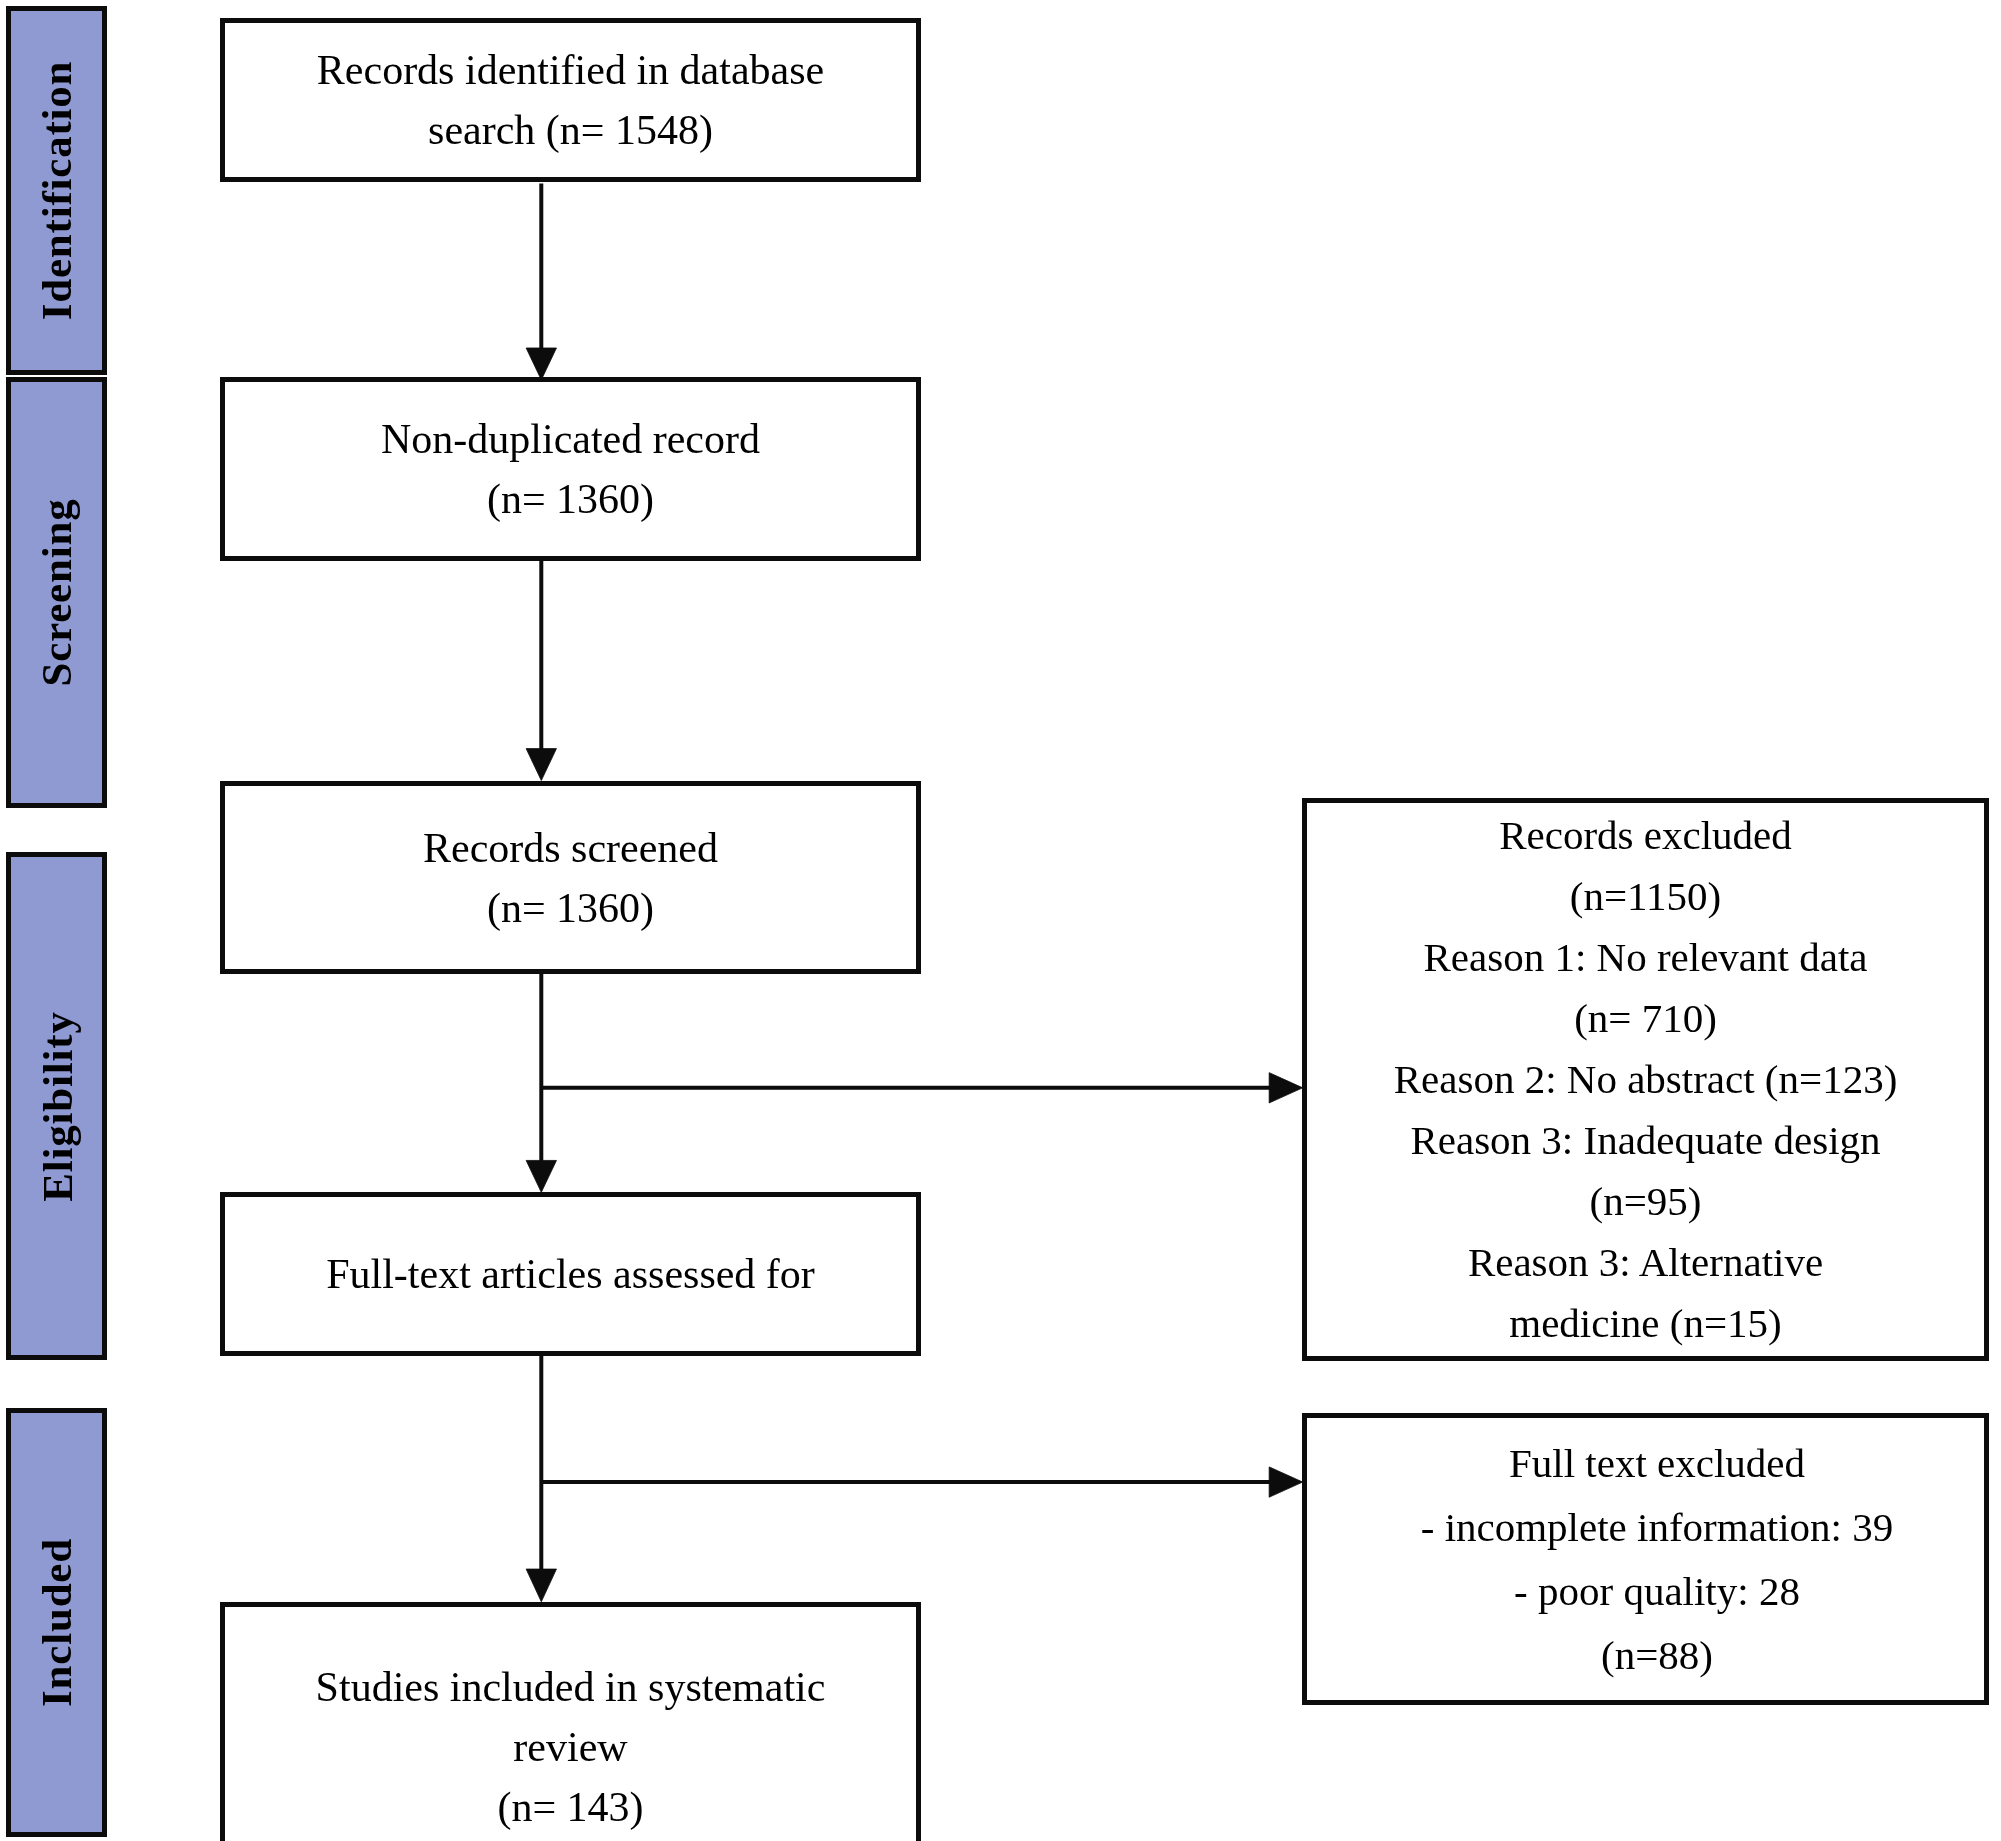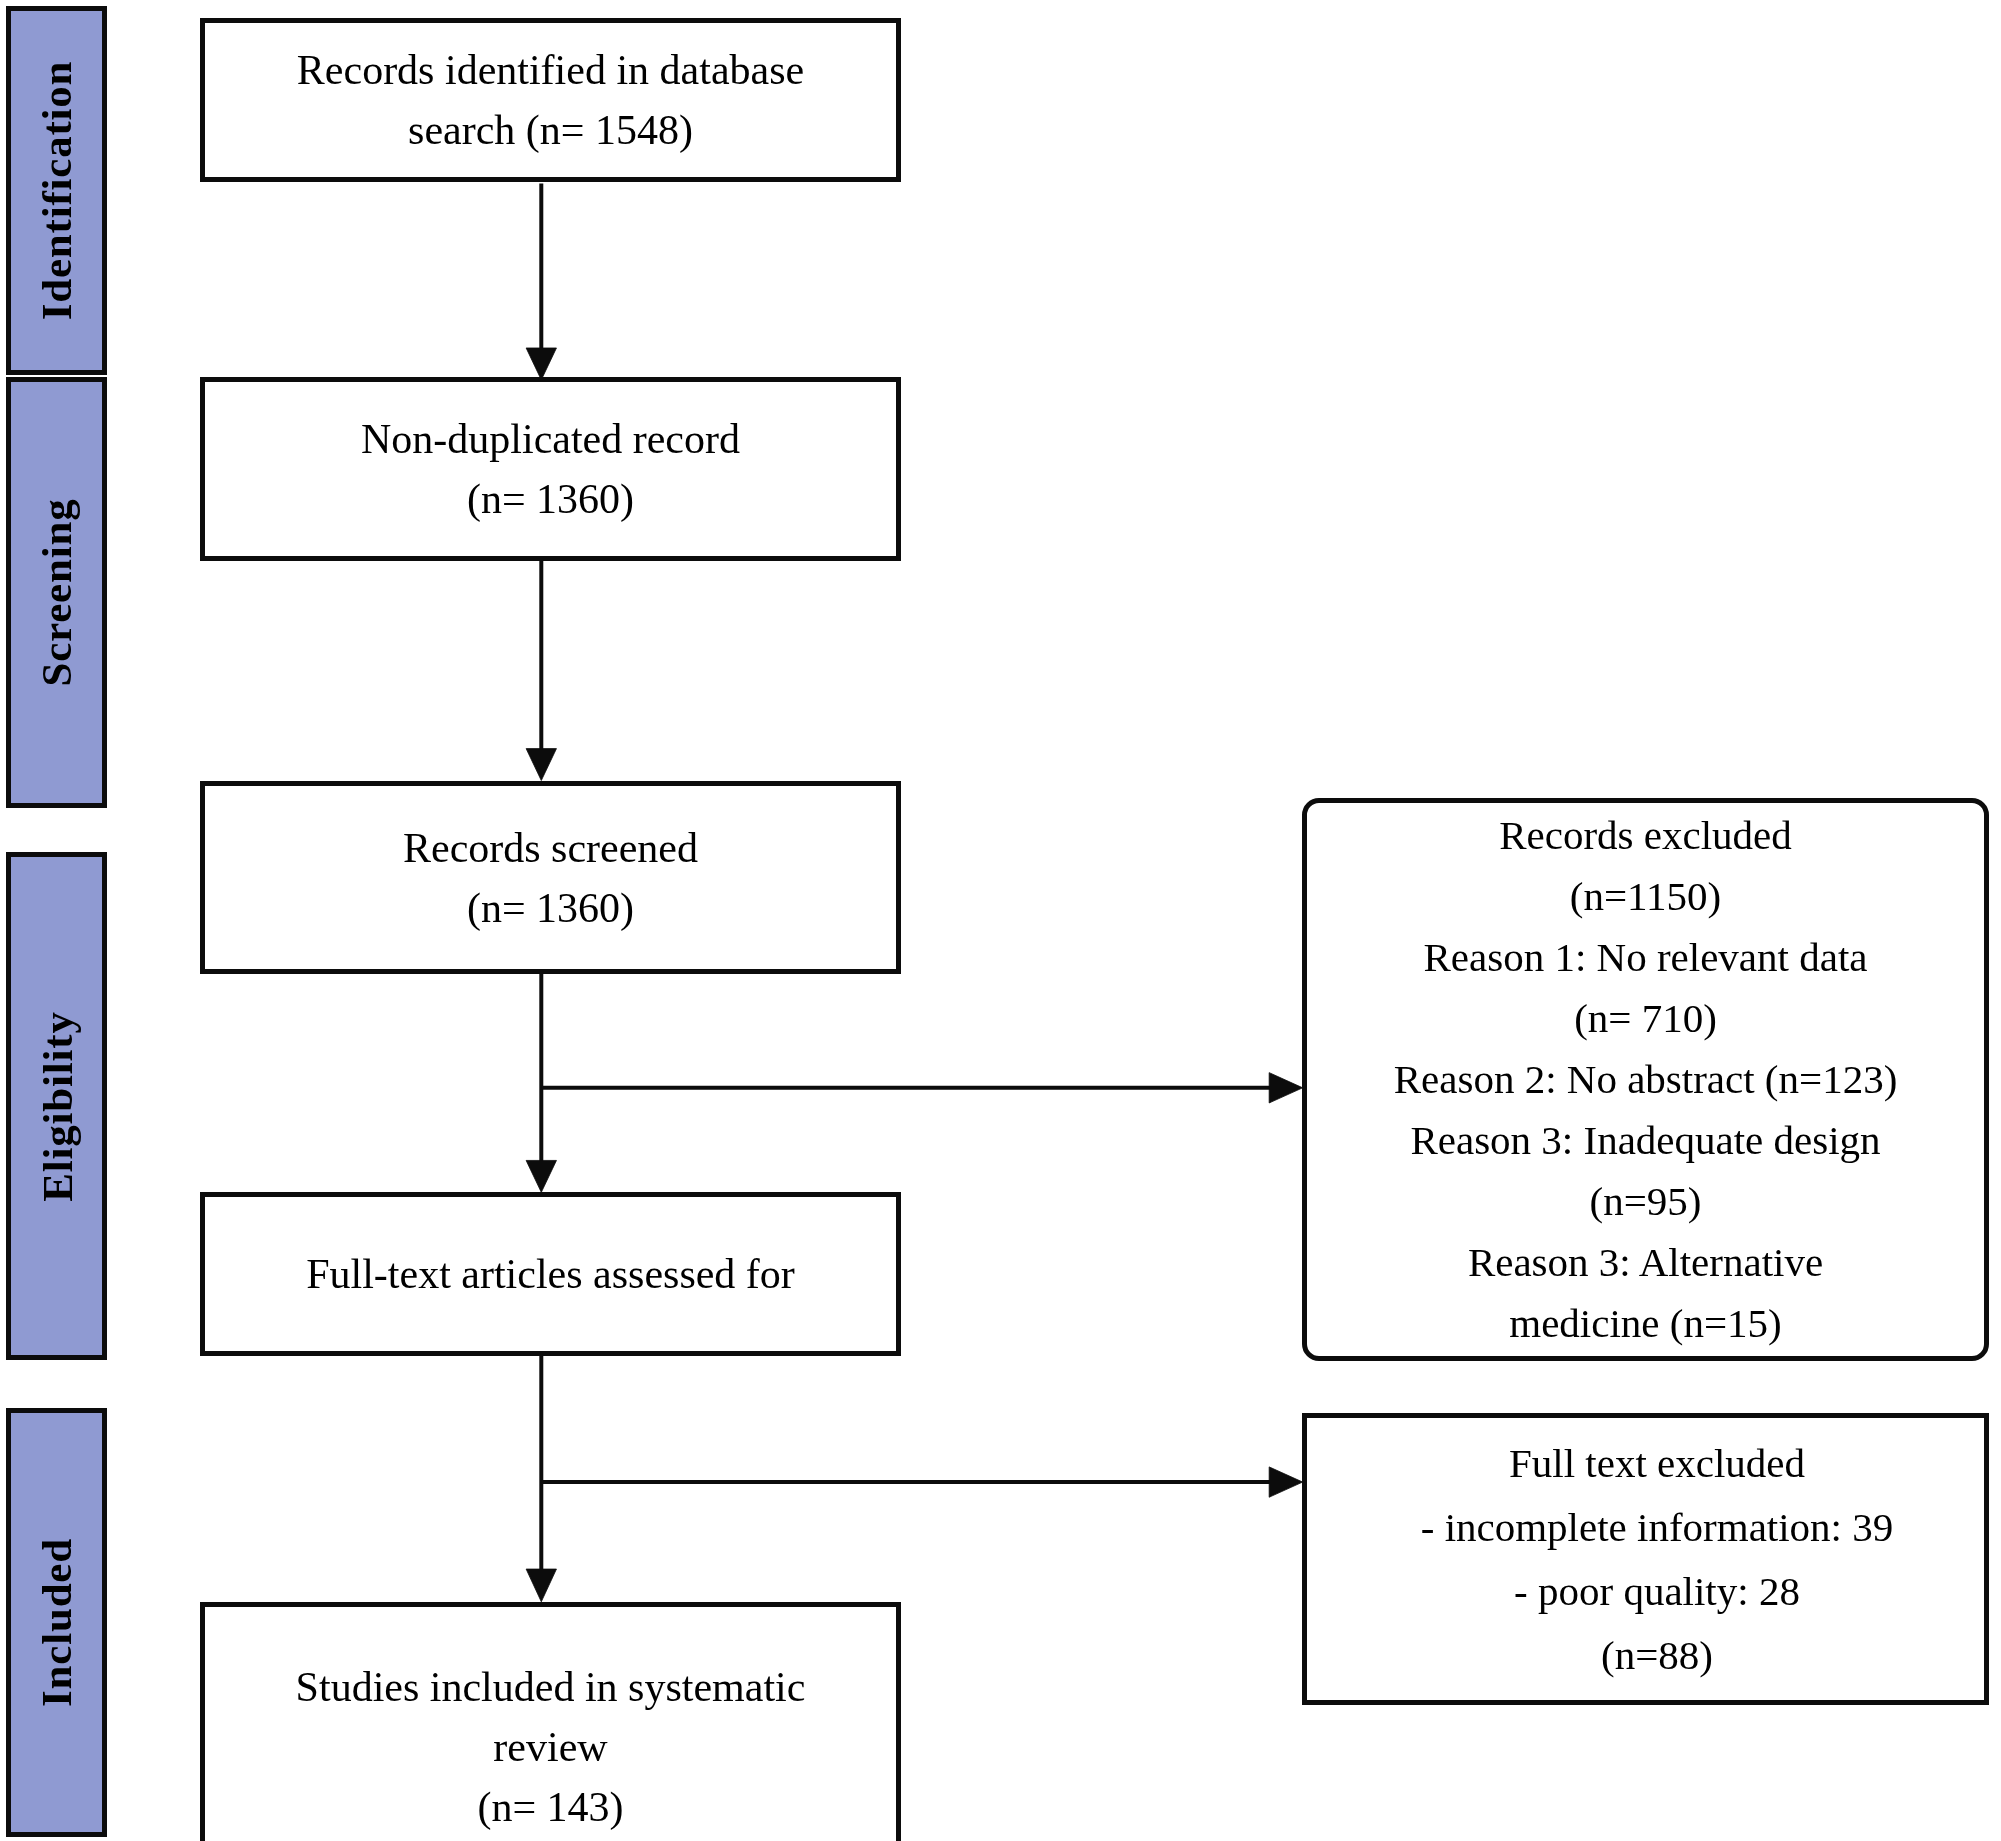--- a/index.html
+++ b/index.html
@@ -44,29 +44,29 @@
   
   .fbox{
     position:absolute;
     background:var(--paper);
     border:5.6px solid var(--ink);
     box-sizing:border-box;
     display:flex;flex-direction:column;
     align-items:center;justify-content:center;
     text-align:center;
   }
-  .main{left:200px;width:701px;font-size:42px;}
+  .main{left:220px;width:701px;font-size:42px;}
   .main .line{line-height:60px;}
   .excl{left:1302px;width:687px;font-size:41px;}
   #box-identified{top:18.4px;height:164px;}
   #box-nondup{top:377px;height:184px;}
   #box-screened{top:781px;height:193px;}
   #box-fulltext{top:1192px;height:164px;}
   #box-included{top:1602px;height:290px;}
-  #box-records-excluded{top:798px;height:563px;border-radius:17px;}
+  #box-records-excluded{top:798px;height:563px;}
   #box-records-excluded .line{line-height:61px;}
   #box-fulltext-excluded{top:1413px;height:292px;padding-left:23px;}
   #box-fulltext-excluded .line{line-height:64px;}
 </style>
 </head>
 <body>
 
 <div id="canvas">
 
   <svg id="connectors" viewBox="0 0 2508 2308" xmlns="http://www.w3.org/2000/svg">

